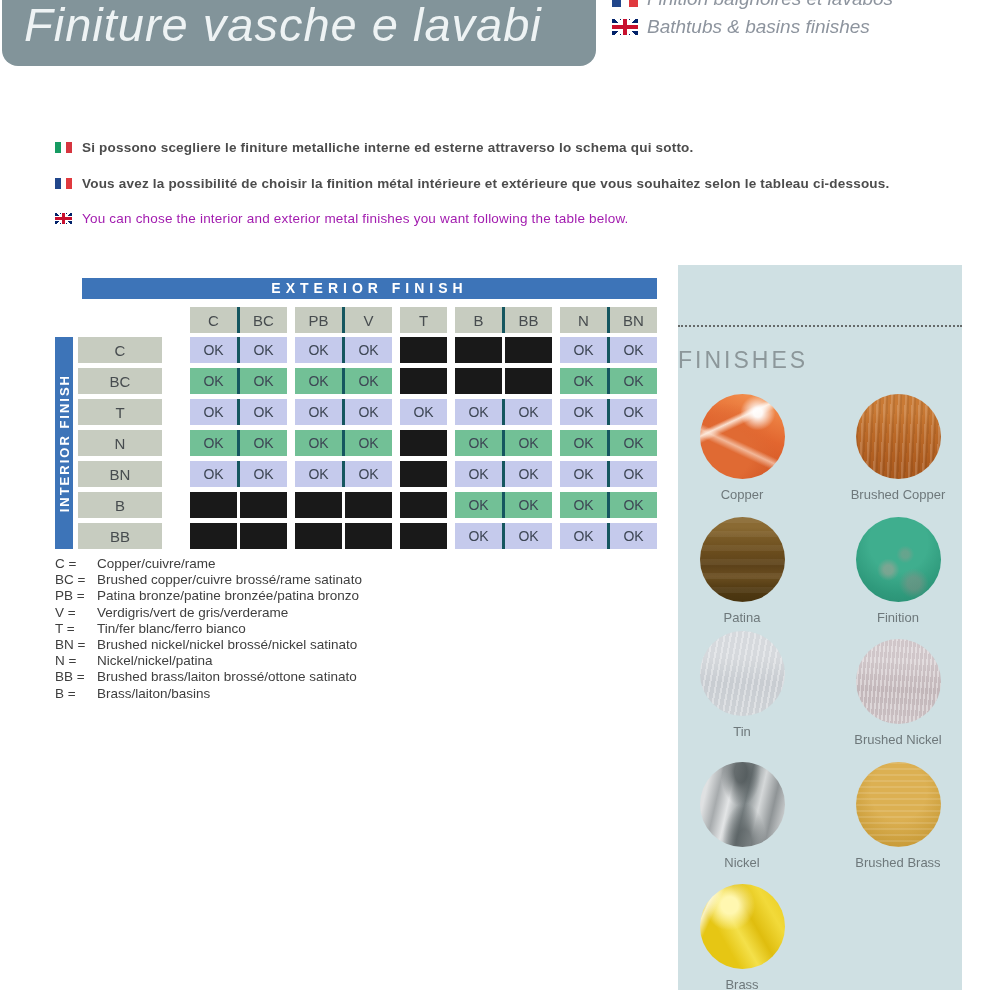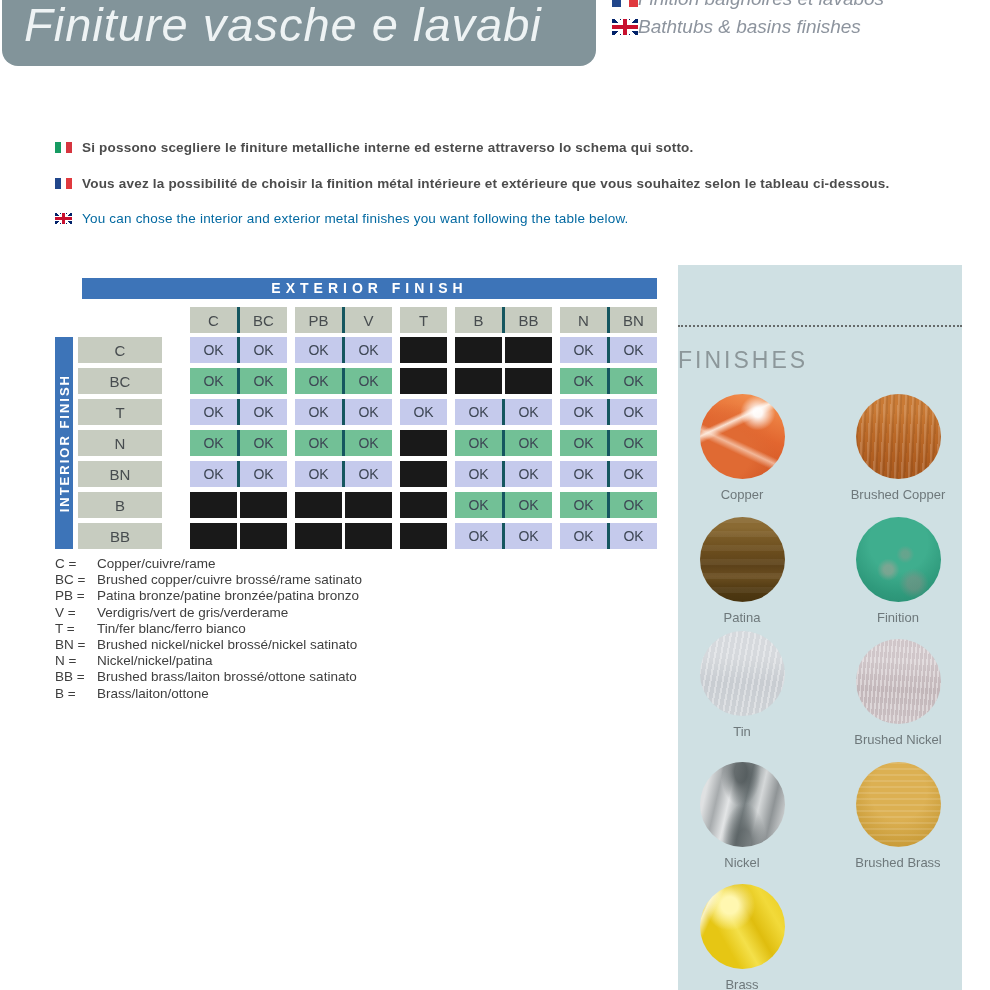--- a/index.html
+++ b/index.html
@@ -16,42 +16,42 @@
   }
   .title-bar .title-text {
     position:absolute; left:22px; bottom:14px;
     font-size:47px; font-style:italic; font-weight:400;
     color:#eef3f4; letter-spacing:1px; white-space:nowrap;
   }
   .subtitles { position:absolute; left:612px; top:0; }
   .sub-row { position:absolute; display:flex; align-items:center; white-space:nowrap; }
   .sub-row.fr { top:-12px; }
   .sub-row.en { top:16px; }
-  .sub-row .sub-text { font-size:19px; font-style:italic; color:#8d949e; }
+  .sub-row .sub-text { font-size:19px; font-style:italic; color:#8d949e; margin-left:9px; }
 
   
   .flag { display:inline-block; width:17px; height:11px; flex:none; }
   .sub-row .flag { width:26px; height:16px; }
   .flag-it { background:linear-gradient(to right,#169b62 0 33%,#ffffff 33% 66%,#d6353f 66% 100%); }
   .flag-fr { background:linear-gradient(to right,#21468b 0 33%,#ffffff 33% 66%,#e0393e 66% 100%); }
   .flag-uk {
     background-color:#012169;
     background-image:
       linear-gradient(to right, transparent 41%, #C8102E 41% 59%, transparent 59%),
       linear-gradient(to bottom, transparent 37%, #C8102E 37% 63%, transparent 63%),
       linear-gradient(to right, transparent 33%, #ffffff 33% 67%, transparent 67%),
       linear-gradient(to bottom, transparent 27%, #ffffff 27% 73%, transparent 73%),
       linear-gradient(45deg, transparent 44%, #ffffff 44% 56%, transparent 56%),
       linear-gradient(-45deg, transparent 44%, #ffffff 44% 56%, transparent 56%);
   }
 
   
   .intro-row { position:absolute; left:55px; display:flex; align-items:center; white-space:nowrap; }
   .intro-text { margin-left:10px; font-size:13.5px; color:#4c4c4c; font-weight:bold; letter-spacing:.2px; }
-  .intro-row.en .intro-text { font-weight:normal; color:#0369a1; }
+  .intro-row.en .intro-text { font-weight:normal; color:#a21caf; }
 
   
   .matrix { position:absolute; left:55px; top:276px; width:615px; height:280px; }
   .banner {
     position:absolute; left:27px; top:2px; width:575px; height:21px;
     background:#3d74b8; color:#ffffff; text-align:center; line-height:21px;
     font-size:14px; font-weight:bold; letter-spacing:5px;
   }
   .interior-bar {
     position:absolute; left:0; top:61px; width:18px; height:212px;
@@ -408,21 +408,21 @@
       <div class="legend-row">
         <span class="legend-key">N =</span>
         <span class="legend-def">Nickel/nickel/patina</span>
       </div>
       <div class="legend-row">
         <span class="legend-key">BB =</span>
         <span class="legend-def">Brushed brass/laiton brossé/ottone satinato</span>
       </div>
       <div class="legend-row">
         <span class="legend-key">B =</span>
-        <span class="legend-def">Brass/laiton/ottone</span>
+        <span class="legend-def">Brass/laiton/basins</span>
       </div>
     </div>
 
   <div class="panel">
     <div class="dotted-line"></div>
     <div class="panel-title">FINISHES</div>
     <div id="swatches">
         <div class="swatch" style="left: -1px; top: 129px;">
           <div class="circle sw-copper"></div>
           <div class="sw-label">Copper</div>

